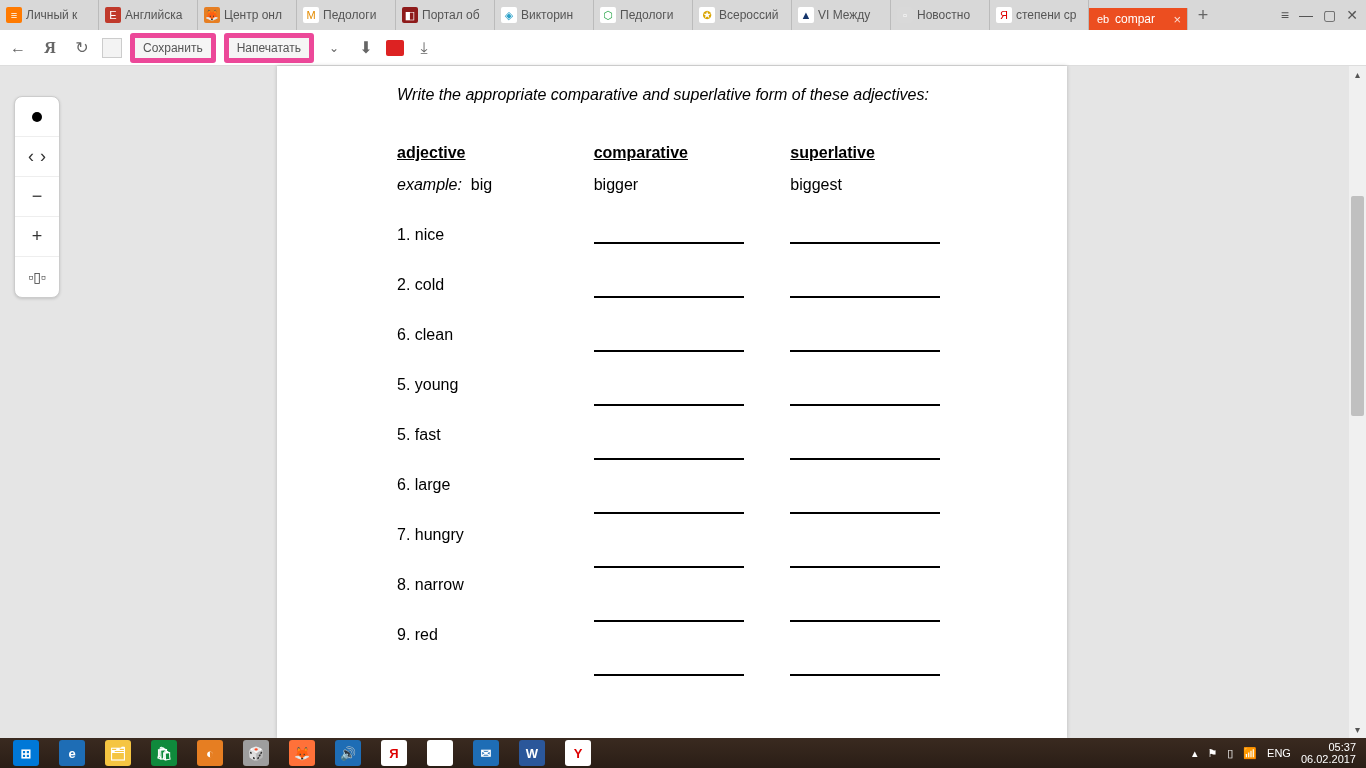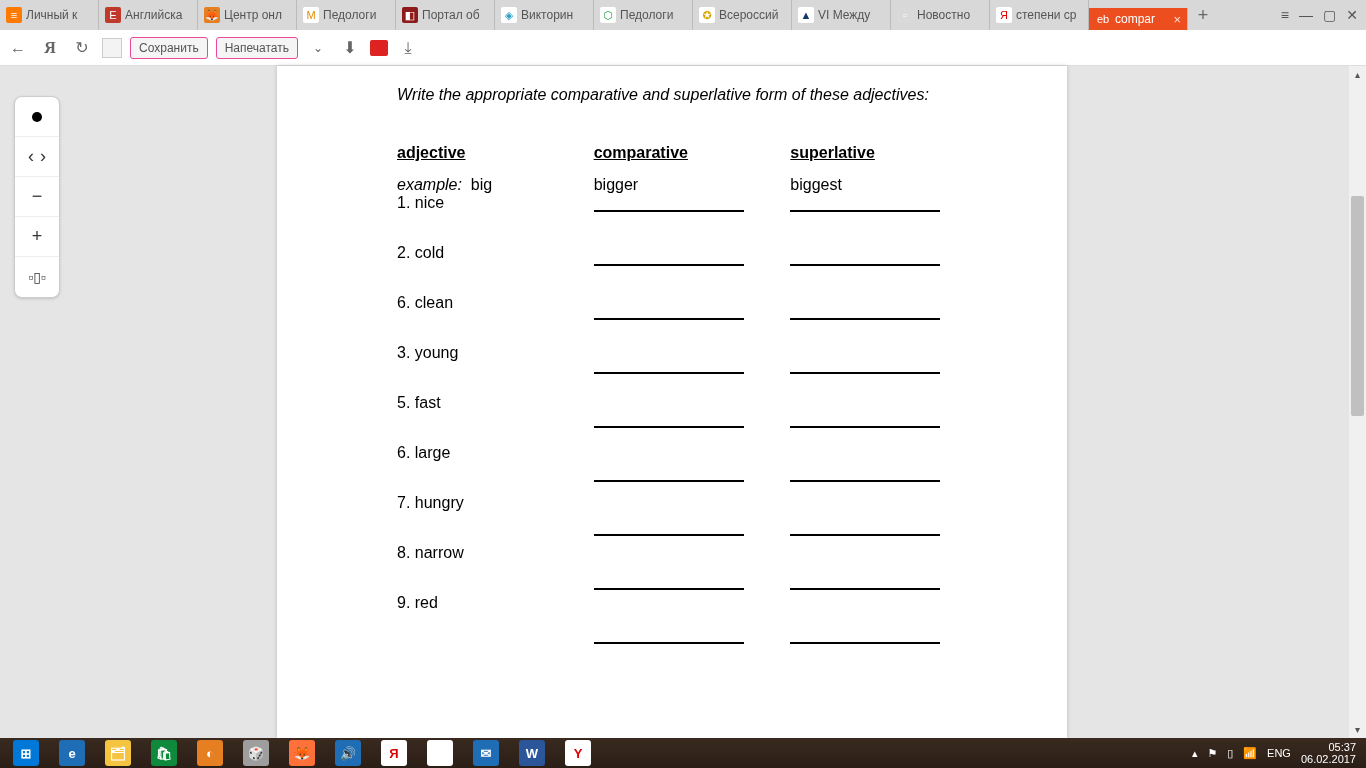--- a/index.html
+++ b/index.html
@@ -13,40 +13,40 @@
 .tab .x { font-size:13px; opacity:.8;}
 .tabplus { width:30px; display:flex; align-items:center; justify-content:center; font-size:18px; color:#666;}
 .winctl { margin-left:auto; display:flex; align-items:center; gap:10px; padding:0 8px; color:#555;}
 .winctl span{font-size:14px;}
 
 .addr { display:flex; align-items:center; height:36px; background:#fff; border-bottom:1px solid #ddd; padding:0 6px; gap:8px;}
 .addr .btn{width:24px;height:24px;display:flex;align-items:center;justify-content:center;color:#666;font-size:16px;}
 .ylogo{font-family:serif;font-size:22px;font-weight:bold;color:#000;}
 .url{flex:1;font-size:13px;color:#999;display:flex;align-items:center;gap:6px;}
 .url .path{color:#666;}
-.rbtn{font-size:12px;color:#555;padding:3px 8px;border:1px solid #ec4899;border-radius:3px;background:#f5f5f5;text-align:center;}
+.rbtn{font-size:12px;color:#555;padding:3px 8px;border:5px solid #ec4899;border-radius:3px;background:#f5f5f5;text-align:center;}
 .sqbtn{width:20px;height:20px;border:1px solid #ccc;background:#f3f3f3;}
 .dl{color:#2a9d3f;font-size:18px;}
 .pdfico{width:18px;height:16px;background:#d22;border-radius:2px;position:relative;}
 
 .content{position:relative;height:672px;background:#e5e5e5;}
 .pdftool{position:absolute;left:14px;top:30px;width:46px;background:#fff;border:1px solid #ccc;border-radius:8px;box-shadow:0 1px 3px rgba(0,0,0,.15);overflow:hidden;}
 .pdftool .row{height:40px;border-bottom:1px solid #eee;display:flex;align-items:center;justify-content:center;font-size:18px;color:#333;}
 .pdftool .row:last-child{border-bottom:none;}
 .pdftool .dot{width:10px;height:10px;background:#000;border-radius:50%;}
 .pdftool .navh{gap:6px;}
 
 .page{position:absolute;left:277px;top:0;width:790px;height:672px;background:#fff;box-shadow:0 0 4px rgba(0,0,0,.2);padding:20px 80px 0 120px;overflow:hidden;}
 .instr{font-style:italic;font-size:16px;margin-bottom:40px;font-family:Arial;}
 .cols{display:flex;font-size:16px;}
 .c1{width:200px;}
 .c2{width:200px;}
 .c3{width:200px;}
 .hdr{font-weight:bold;margin-bottom:14px;text-decoration:underline;}
-.ex{}
+.ex{margin-bottom:32px;}
 .ex .lab{font-style:italic;}
 .item{margin-bottom:32px;}
 .blank{display:inline-block;width:150px;border-bottom:2px solid #000;height:18px;}
 
 .vscroll{position:absolute;right:0;top:0;width:17px;height:672px;background:#f0f0f0;}
 .vscroll .thumb{position:absolute;right:2px;top:130px;width:13px;height:220px;background:#c0c0c0;border-radius:2px;}
 .vscroll .arr{position:absolute;width:17px;height:17px;font-size:10px;color:#555;display:flex;align-items:center;justify-content:center;}
 
 .taskbar{position:fixed;left:0;bottom:0;width:1366px;height:30px;background:linear-gradient(#3a2a20,#2a1e16);display:flex;align-items:center;padding:0 4px;gap:2px;}
 .tb{width:44px;height:26px;display:flex;align-items:center;justify-content:center;color:#fff;font-size:14px;}
@@ -147,21 +147,21 @@
   <div class="page">
     <div class="instr">Write the appropriate comparative and superlative form of these adjectives:</div>
     <div class="cols">
       <div class="c1">
         <div class="hdr">adjective</div>
         <div class="ex"><span class="lab">example:</span>&nbsp;&nbsp;<span>big</span></div>
         <div id="col1">
             <div class="item">1. nice</div>
             <div class="item">2. cold</div>
             <div class="item">6. clean</div>
-            <div class="item">3. young</div>
+            <div class="item">5. young</div>
             <div class="item">5. fast</div>
             <div class="item">6. large</div>
             <div class="item">7. hungry</div>
             <div class="item">8. narrow</div>
             <div class="item">9. red</div>
           </div>
       </div>
       <div class="c2">
         <div class="hdr">comparative</div>
         <div class="ex">bigger</div>

